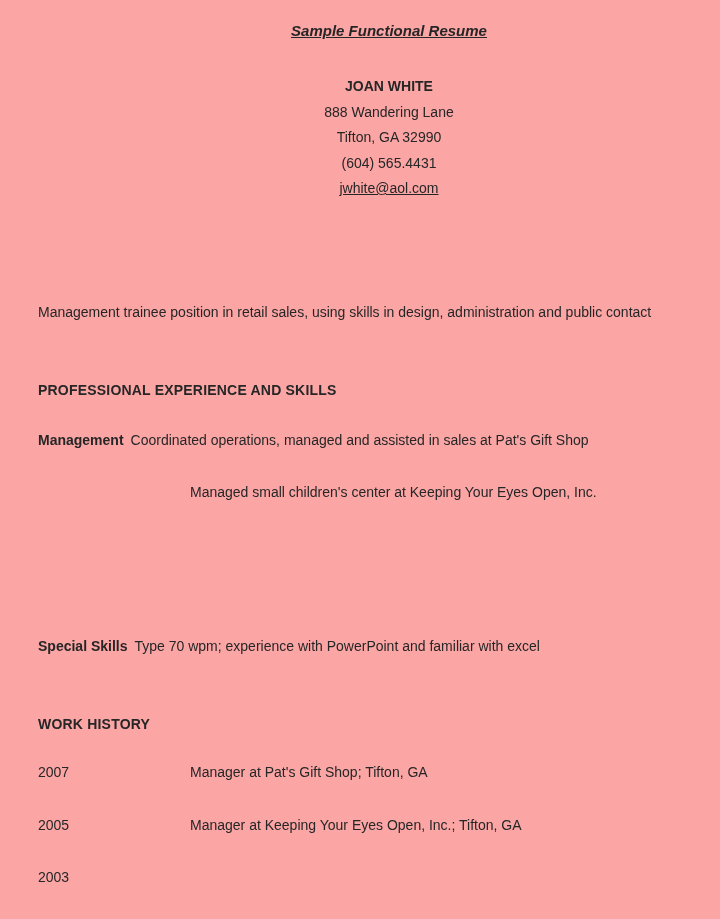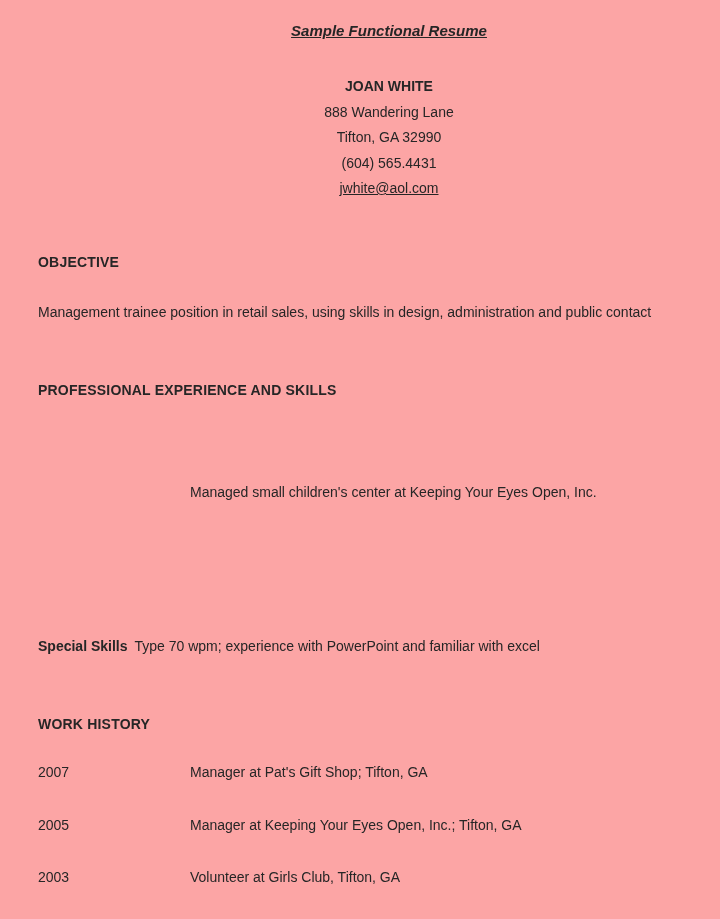--- a/index.html
+++ b/index.html
@@ -76,25 +76,27 @@
   <div class="centered contact">
     <div class="name">JOAN WHITE</div>
     <div>888 Wandering Lane</div>
     <div>Tifton, GA 32990</div>
     <div>(604) 565.4431</div>
     <div>
       <a href="#">jwhite@aol.com</a>
     </div>
   </div>
 
-  <div class="row heading" style="top:254px;">OBJECTIVE</div>
   <div class="row" style="top:304px;">Management trainee position in retail sales, using skills in design, administration and public contact</div>
 
   <div class="row heading" style="top:382px;">PROFESSIONAL EXPERIENCE AND SKILLS</div>
 
+  <div class="row" style="top:432px;">
+    <span class="inline-label">Management</span><span>Coordinated operations, managed and assisted in sales at Pat's Gift Shop</span>
+  </div>
   <div class="row indent-col" style="top:484px; left:190px;">Managed small children's center at Keeping Your Eyes Open, Inc.</div>
 
 
   <div class="row" style="top:638px;">
     <span class="inline-label">Special Skills</span><span>Type 70 wpm; experience with PowerPoint and familiar with excel</span>
   </div>
 
   <div class="row heading" style="top:716px;">WORK HISTORY</div>
 
   <div class="row" style="top:764px;">
@@ -102,16 +104,15 @@
     <span class="col-content">Manager at Pat's Gift Shop; Tifton, GA</span>
   </div>
 
   <div class="row" style="top:817px;">
     <span class="year">2005</span>
     <span class="col-content">Manager at Keeping Your Eyes Open, Inc.; Tifton, GA</span>
   </div>
 
   <div class="row" style="top:869px;">
     <span class="year">2003</span>
-    <span class="col-content">Volunteer at Girls Club, Tifton, GA</span>
   </div>
 
 </div>
 
 </body></html>

